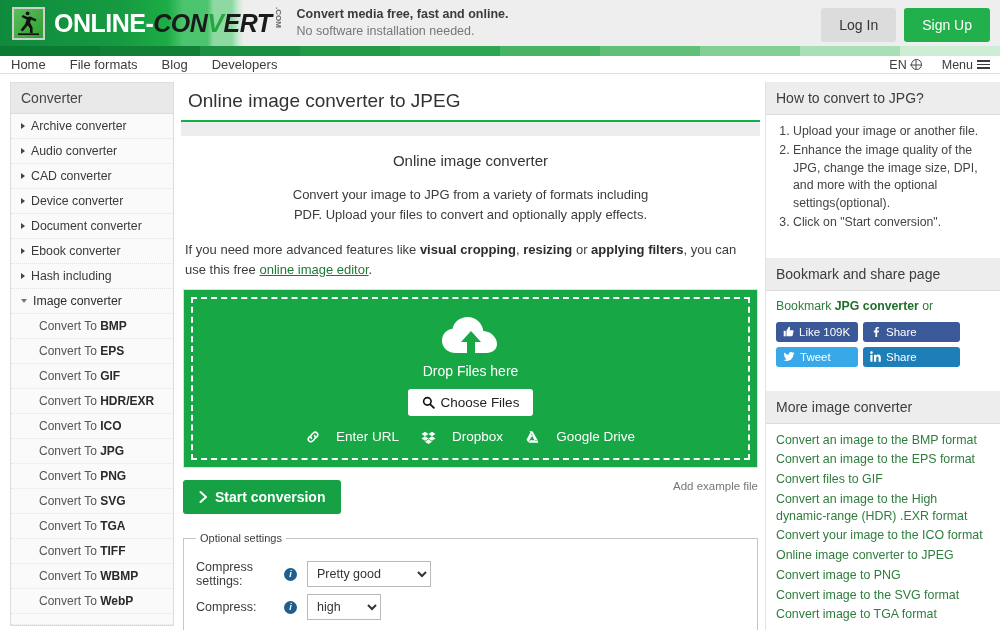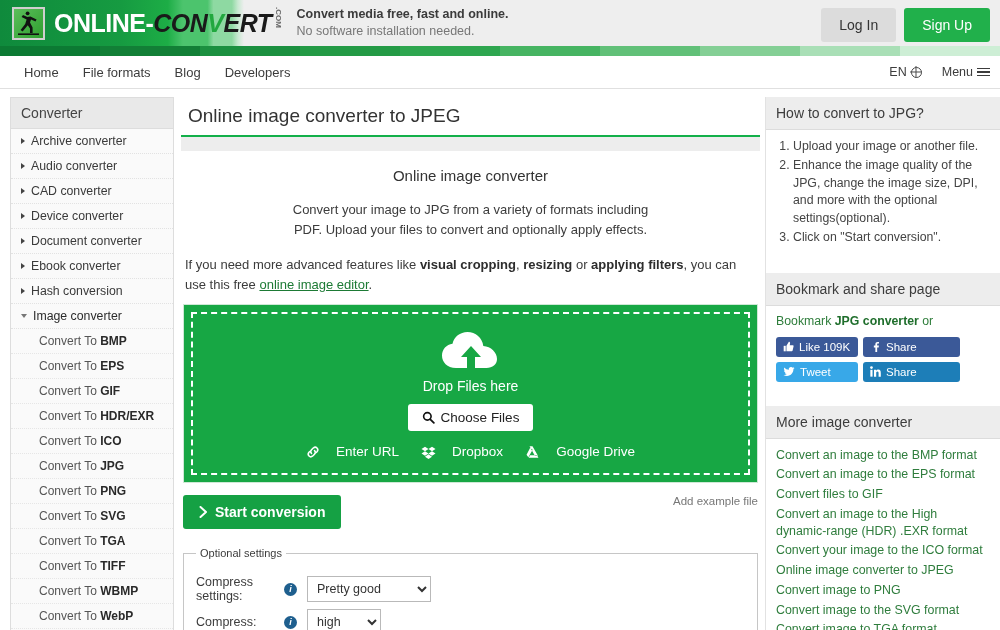--- a/index.html
+++ b/index.html
@@ -100,27 +100,27 @@
   
   #stripes {
     height: 10px;
     display: flex;
     width: 100%;
   }
   #stripes div { height: 100%; }
 
   
   #nav {
-    height: 33px;
+    height: 18px;
     background: #ffffff;
     border-bottom: 1px solid #e0e0e0;
     display: flex;
     align-items: center;
     position: relative;
-    padding-left: 24px;
+    padding-left: 11px;
   }
   .nav-item {
     font-size: 13px;
     color: #3c3c3c;
     margin-right: 24px;
     cursor: pointer;
     white-space: nowrap;
   }
   #nav-right {
     position: absolute;
@@ -505,21 +505,21 @@
     <div class="side-item">
       <span class="caret-r"></span>
       <span>Document converter</span>
     </div>
     <div class="side-item">
       <span class="caret-r"></span>
       <span>Ebook converter</span>
     </div>
     <div class="side-item">
       <span class="caret-r"></span>
-      <span>Hash conversion</span>
+      <span>Hash including</span>
     </div>
     <div class="side-item open">
       <span class="caret-d"></span>
       <span>Image converter</span>
     </div>
 
     <div class="side-sub"><span>Convert To </span><b>BMP</b></div>
     <div class="side-sub"><span>Convert To </span><b>EPS</b></div>
     <div class="side-sub"><span>Convert To </span><b>GIF</b></div>
     <div class="side-sub"><span>Convert To </span><b>HDR/EXR</b></div>

